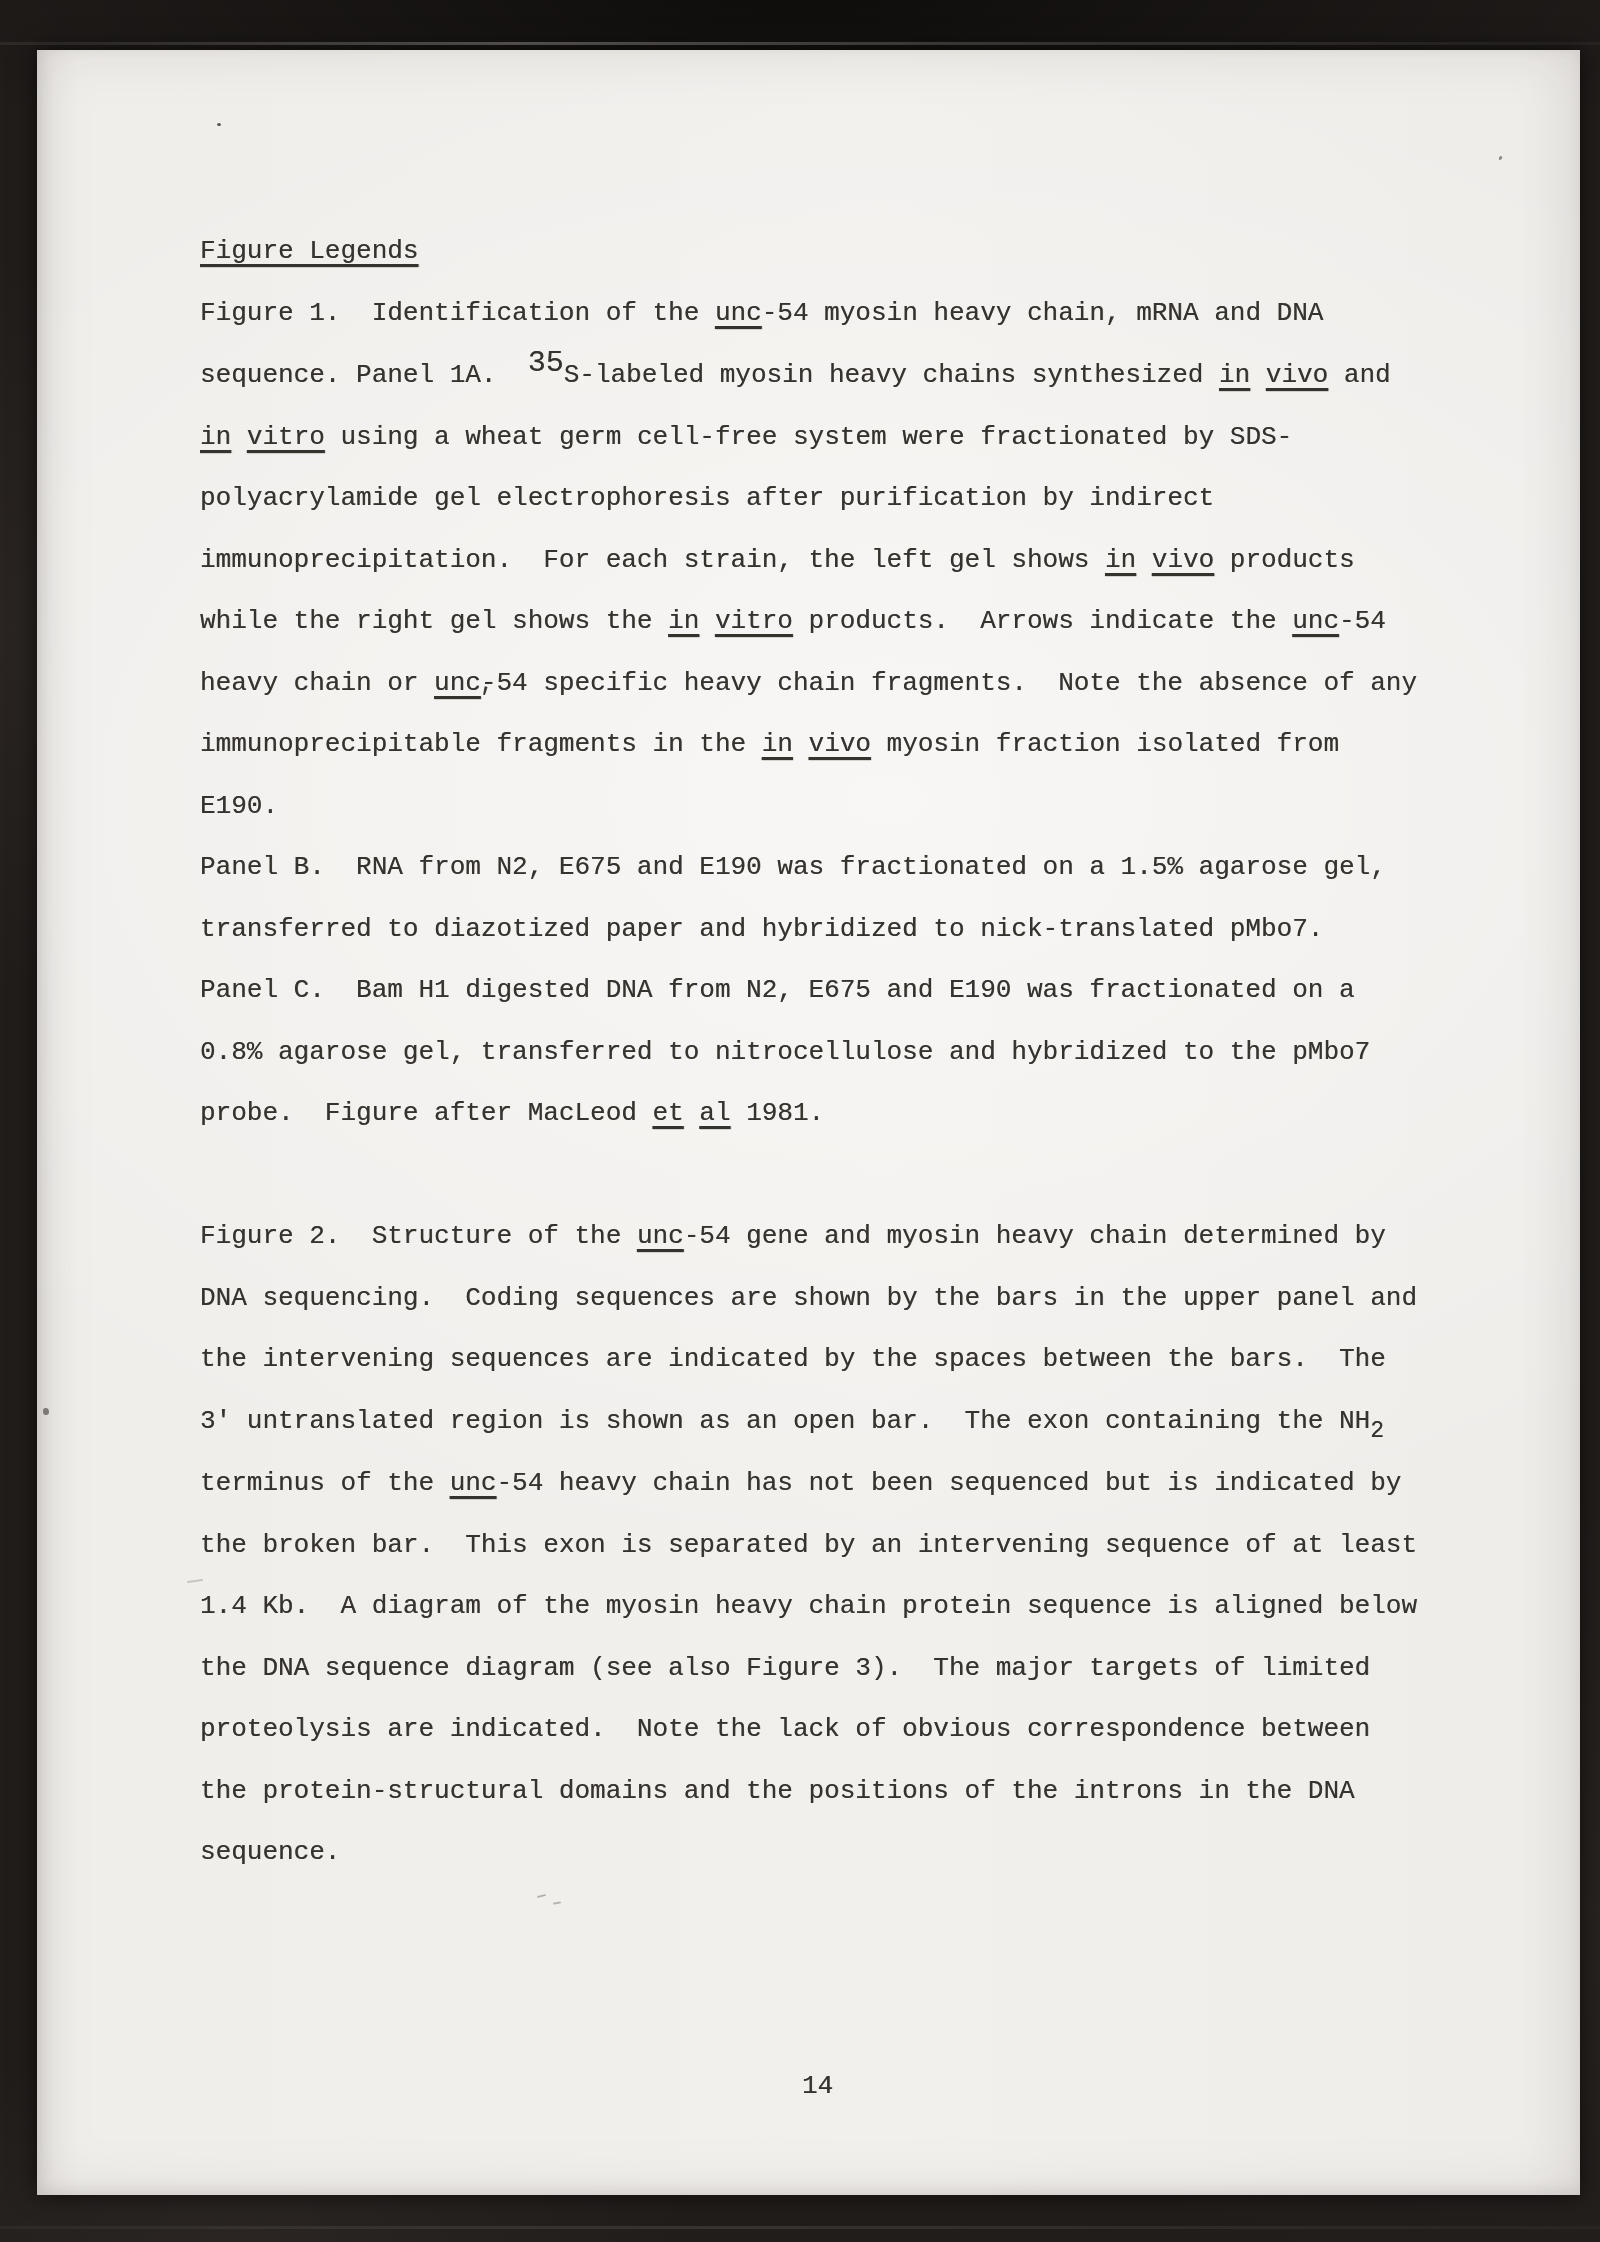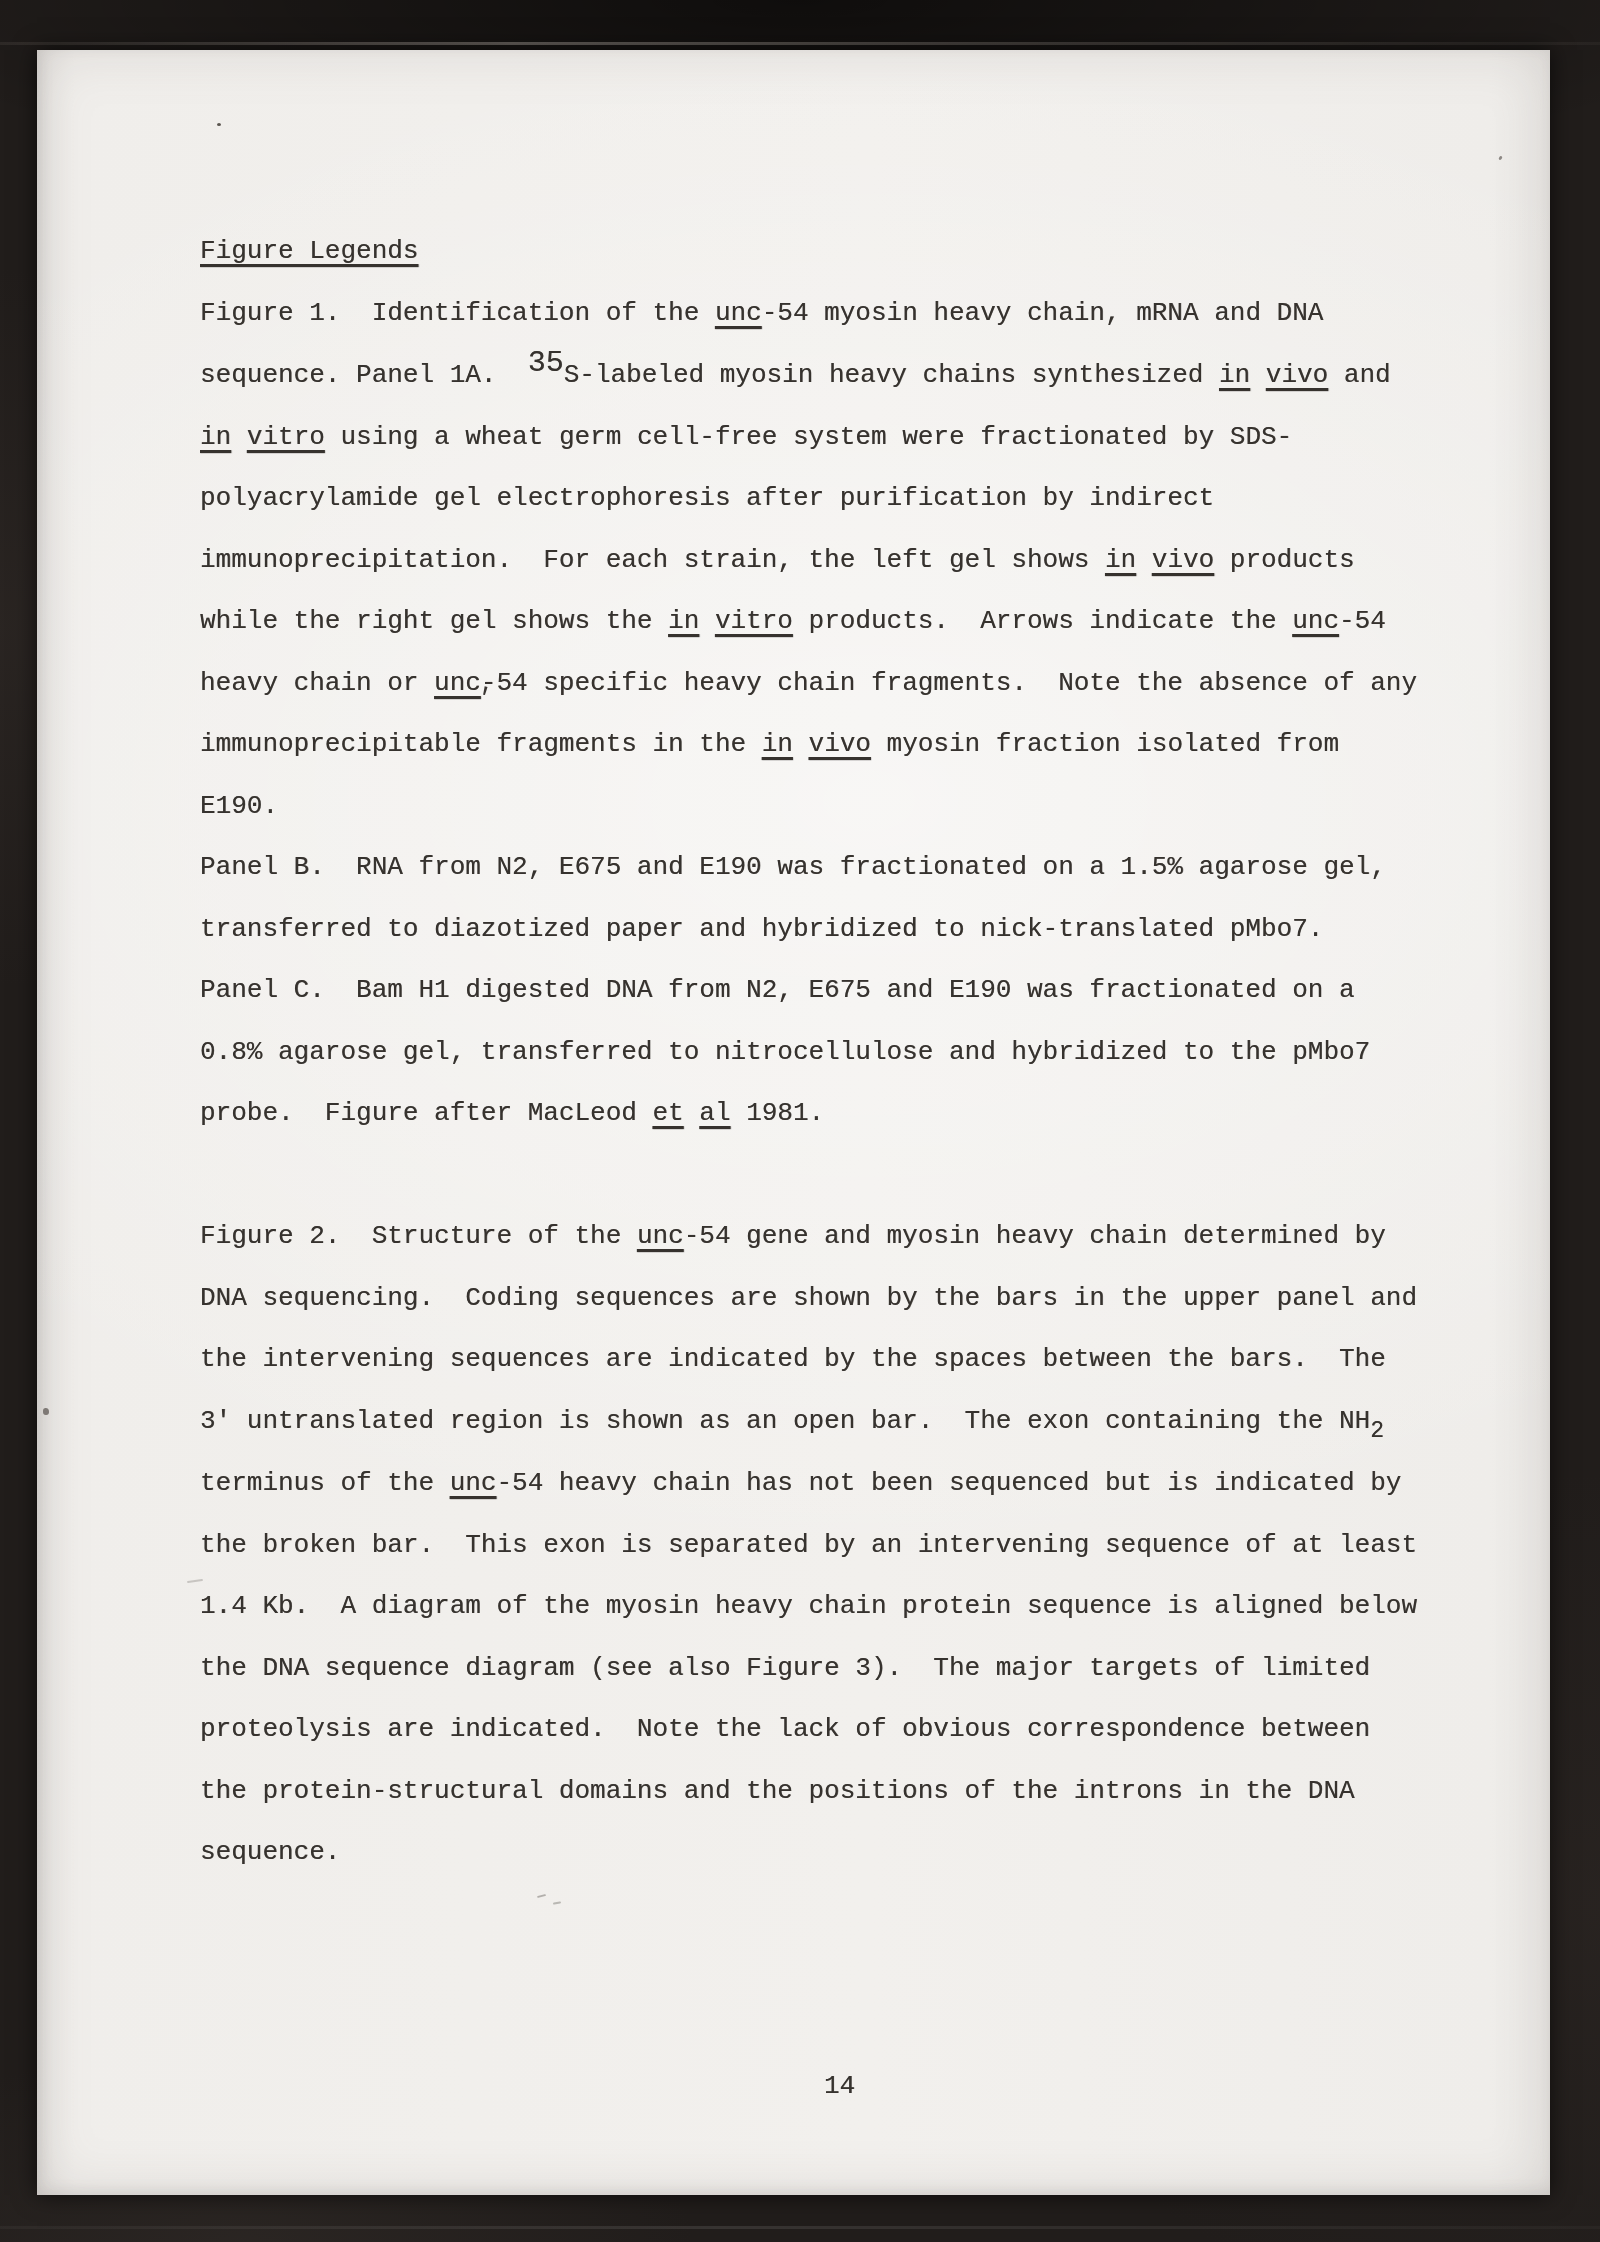--- a/index.html
+++ b/index.html
@@ -21,33 +21,34 @@
     position:absolute;left:0;top:2226px;width:1600px;height:3px;
     background:linear-gradient(90deg, rgba(255,255,255,0.04), rgba(255,255,255,0.10) 45%, rgba(255,255,255,0.03));
   }
   .paper{
     position:absolute;left:37px;top:50px;width:1513px;height:2145px;
     background:
       radial-gradient(1500px 1000px at 55% 35%, rgba(255,255,255,0.45), transparent 78%),
       linear-gradient(90deg, #e7e5e2 0%, #f0eeeb 2.5%, #f2f0ed 55%, #efedea 96%, #e9e7e4 100%),
       #f0eeeb;
     box-shadow: 0 0 22px rgba(0,0,0,0.65), inset 0 0 55px rgba(125,118,112,0.18), inset 4px -4px 14px rgba(95,88,82,0.14);
+    padding-left: 30px;
   }
   .textblock{
     position:absolute;left:163px;top:171px;
     font-size:26px;line-height:61.5px;color:#36322e;
     white-space:pre;
     text-shadow:0.3px 0.3px 0.4px rgba(42,38,34,0.55);
   }
   .line{min-height:61.5px;}
   .u{text-decoration:underline;text-underline-offset:6px;text-decoration-thickness:2.5px;}
   .sup{position:relative;top:-11px;font-size:30px;}
   .sub{position:relative;top:9px;font-size:23px;}
   .page-number{
-    position:absolute;left:787px;top:2006px;font-size:26px;line-height:61.5px;
+    position:absolute;left:765px;top:2006px;font-size:26px;line-height:61.5px;
     color:#36322e;text-shadow:0.3px 0.3px 0.4px rgba(42,38,34,0.55);
   }
   .correction-mark{
     position:absolute;left:438px;top:634px;font-size:27px;color:#3a3632;
     transform:rotate(14deg);
   }
   .speck{position:absolute;border-radius:50%;}
   .speck-1{left:180px;top:73px;width:4px;height:3px;background:#5a554f;}
   .speck-2{left:1462px;top:106px;width:3px;height:4px;background:#8d8884;transform:rotate(35deg);}
   .speck-3{left:500px;top:1845px;width:9px;height:2px;background:rgba(125,122,118,0.55);border-radius:2px;transform:rotate(-14deg);}

